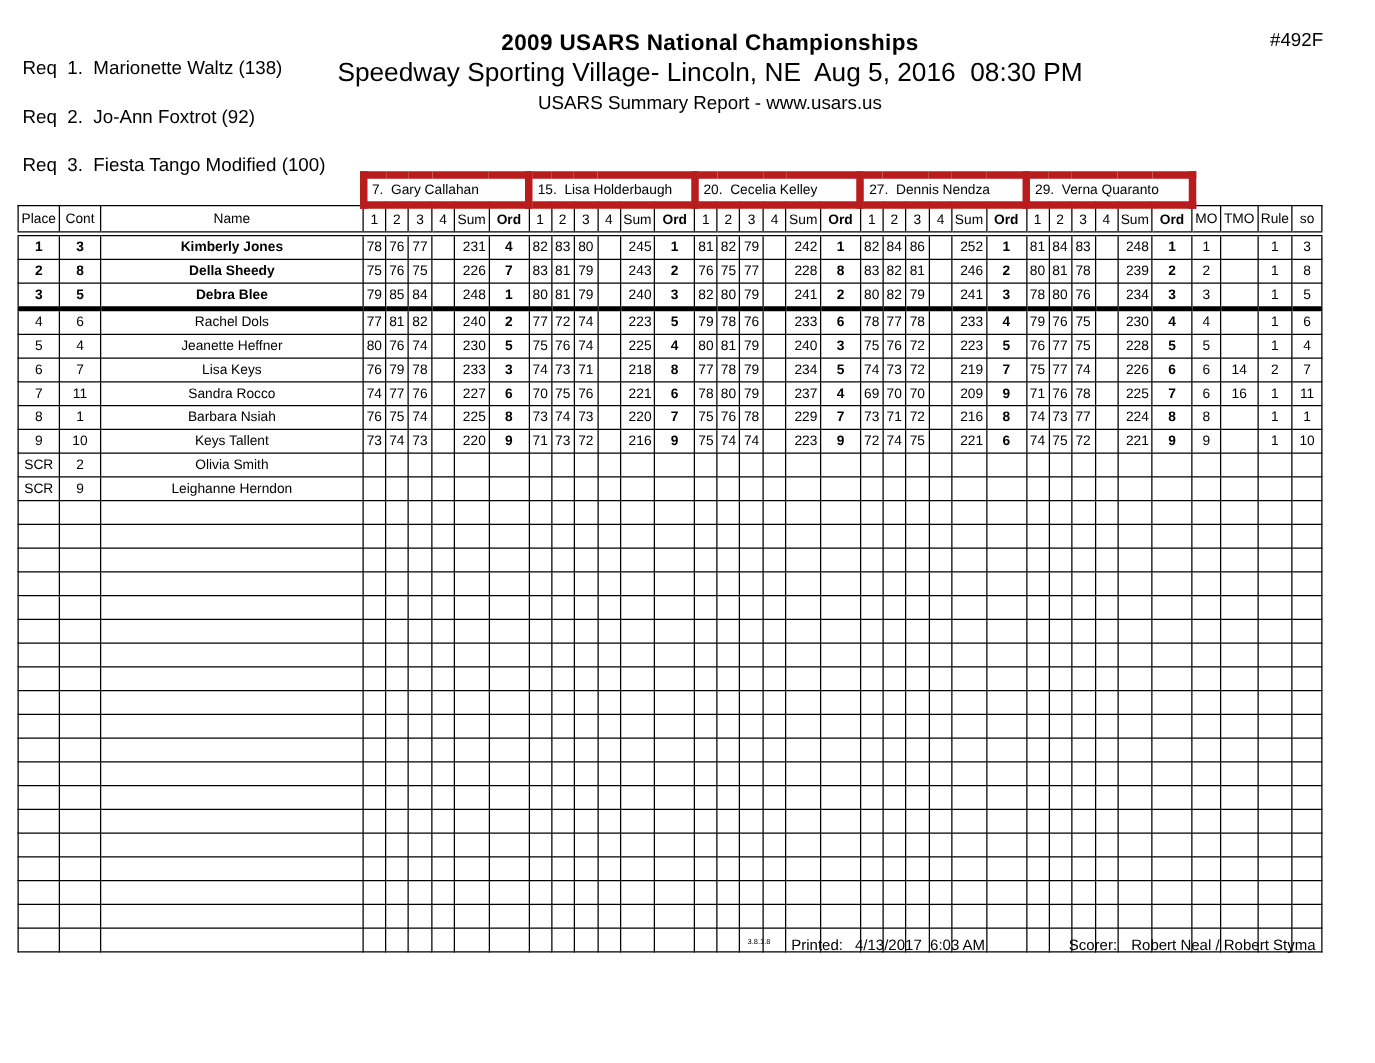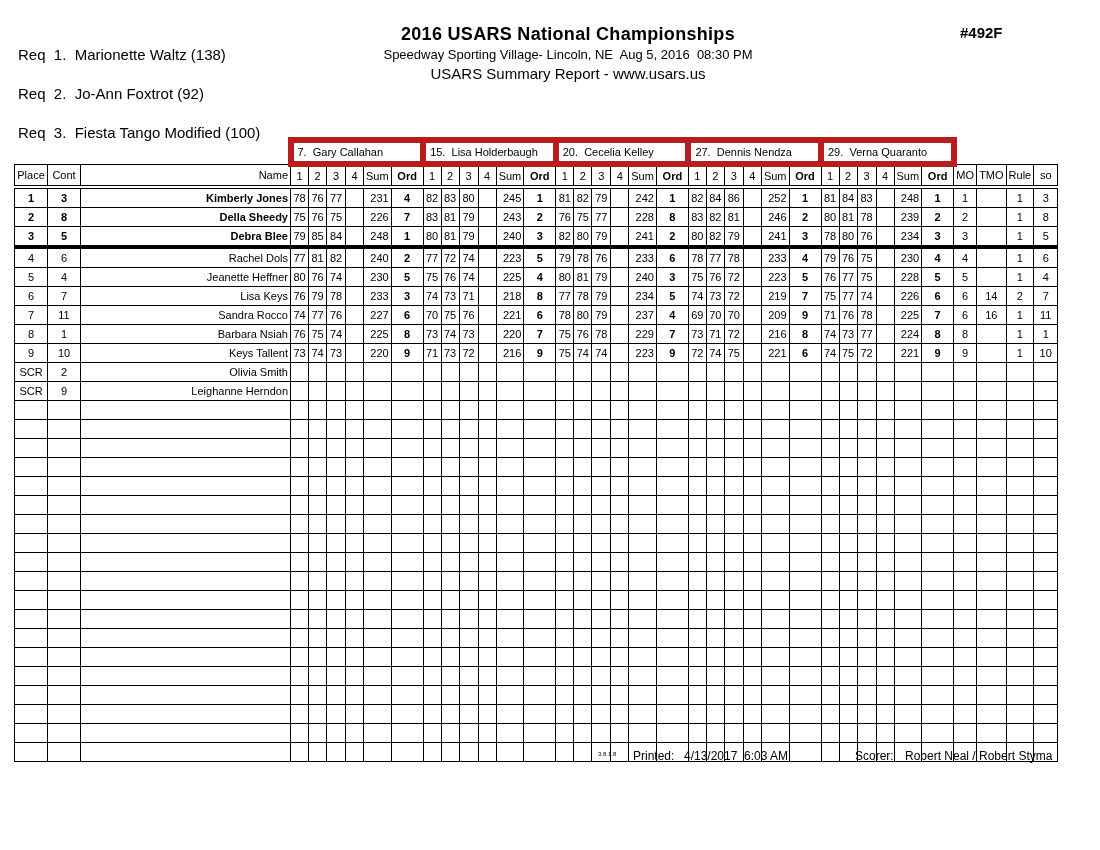--- a/index.html
+++ b/index.html
@@ -1,32 +1,32 @@
 <!DOCTYPE html>
 <html><head>
 <meta charset="utf-8">
 <style>
   html,body{margin:0;padding:0;background:#fff;}
   .page{position:relative;width:1100px;height:850px;background:#ffffff;
         font-family:"Liberation Sans",sans-serif;color:#000;overflow:hidden;}
   .req{position:absolute;left:18px;top:22px;font-size:15px;line-height:13px;white-space:pre;}
   .hdr{position:absolute;left:36px;top:24px;width:1064px;text-align:center;}
   .title{font-size:18px;font-weight:bold;letter-spacing:0.3px;}
-  .venue{font-size:13px;margin-top:2px;white-space:pre;}
+  .venue{font-size:21px;margin-top:2px;white-space:pre;}
   .event{font-size:19px;font-weight:bold;letter-spacing:1px;margin-top:3px;}
   .report{font-size:15px;margin-top:3px;}
-  .evnum{position:absolute;left:960px;top:24px;font-size:15px;font-weight:bold;}
+  .evnum{position:absolute;left:1016px;top:24px;font-size:15px;font-weight:normal;}
   table.t{position:absolute;left:14px;top:137px;border-collapse:collapse;table-layout:fixed;
           font-size:11px;}
   table.t td{height:18px;padding:0 2px;border:1px solid #000;overflow:hidden;white-space:nowrap;}
   tr.hdr1 td{border:none;}
   tr.hdr1 td.jbox{border:6px solid #b91c1c;white-space:pre;padding-left:4px;text-align:left;}
   tr.hdr2 td{border-bottom:4px double #000;margin-left:32px;}
   td.c{text-align:center;}
-  td.nm{text-align:right;padding-left:4px;}
+  td.nm{text-align:center;padding-left:4px;}
   td.sum{text-align:right;padding-right:3px;}
   td.ord{border-left:5px solid #000;border-right:5px solid #000;font-weight:bold;text-align:center;}
   tr.cut td{border-bottom-width:4px;border-bottom-style:solid;border-bottom-color:#000;}
   td.bold{font-weight:bold;}
   .foot{position:absolute;left:0;top:749px;width:1100px;font-size:12px;}
   .foot span{position:absolute;white-space:pre;}
   .ver{left:598px;top:2px;font-size:6px;}
   .plabel{left:633px;top:0;}
   .pvalue{left:684px;top:0;text-align:center;}
   .slabel{left:855px;top:0;}
@@ -37,21 +37,21 @@
 
 <div class="page">
 
   <div class="req">
     <div>Req  1.  Marionette Waltz (138)</div>
     <div>Req  2.  Jo-Ann Foxtrot (92)</div>
     <div>Req  3.  Fiesta Tango Modified (100)</div>
   </div>
 
   <div class="hdr">
-    <div class="title">2016 USARS National Championships</div>
+    <div class="title">2009 USARS National Championships</div>
     <div class="venue">Speedway Sporting Village- Lincoln, NE  Aug 5, 2016  08:30 PM</div>
     <div class="report">USARS Summary Report - www.usars.us</div>
   </div>
 
   <div class="evnum">#492F</div>
 
   <table class="t">
     <colgroup id="cols">
         <col style="width: 33px;">
         <col style="width: 33px;">

